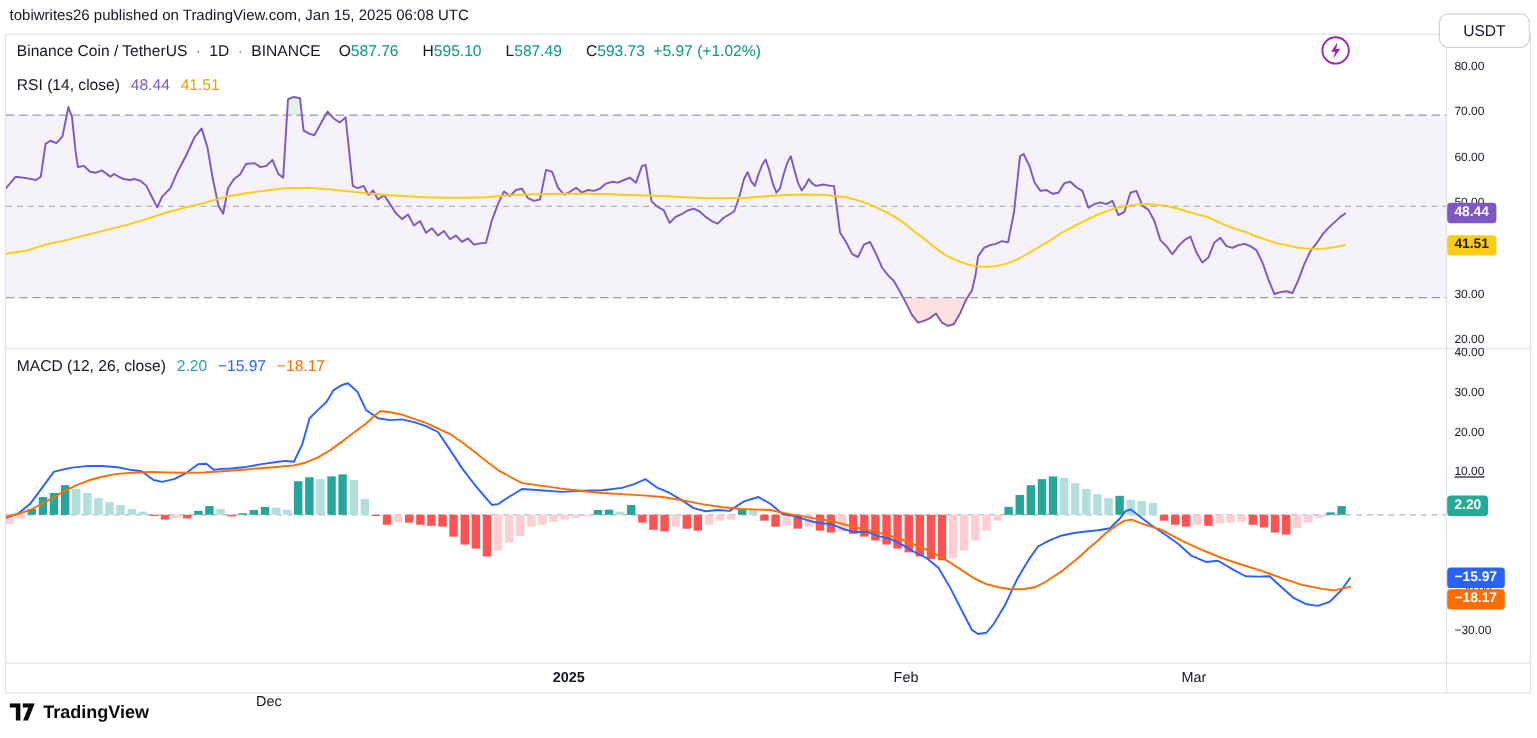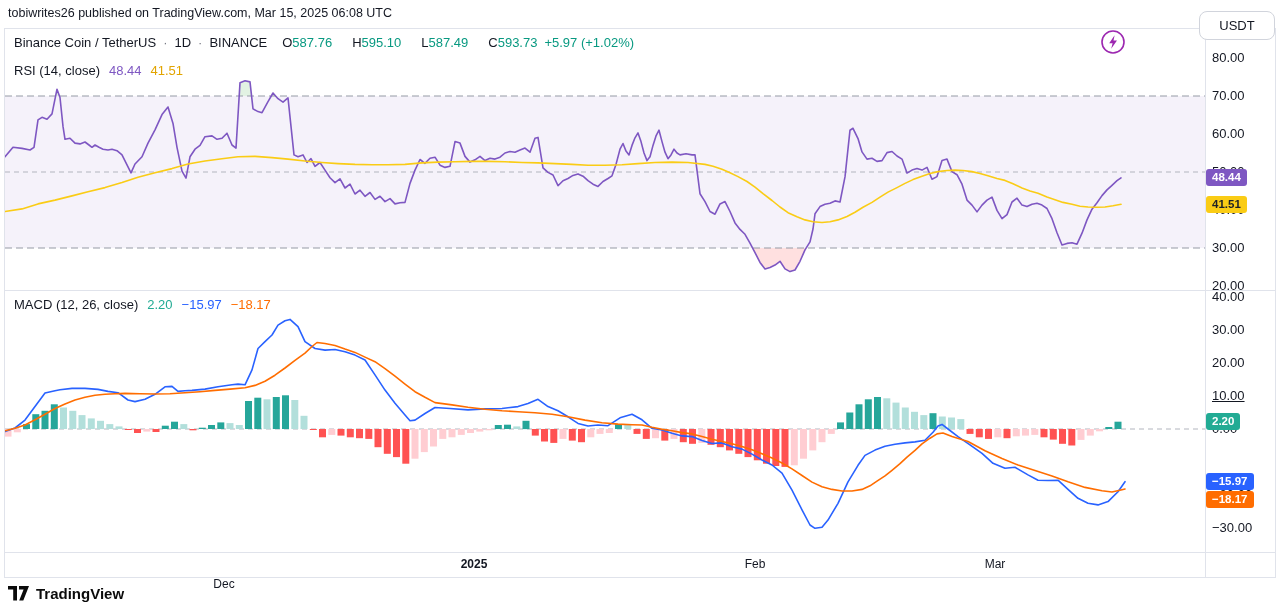--- a/index.html
+++ b/index.html
@@ -14,33 +14,33 @@
   .sep-dot{color:#787b86;}
   .ohlc{display:flex;gap:20px;margin-left:8px;}
   .ohlc .pair b{font-weight:400;color:#131722;}
   .ohlc .pair span{color:#089981;}
   .chg{color:#089981;}
   .pane-label{font-size:13px;display:flex;gap:9px;align-items:center;white-space:nowrap;z-index:5;}
   .usdt-btn{left:1199px;top:11px;width:74px;height:27px;border:1px solid #d1d4dc;border-radius:8px;
             background:#fff;display:flex;align-items:center;justify-content:center;font-size:13px;cursor:pointer;}
   .flash-btn{left:1100px;top:29px;width:26px;height:26px;cursor:pointer;}
   .time-axis-label{position:absolute;top:557px;transform:translateX(-50%);font-size:12px;color:#131722;}
-  .axis-tick{position:absolute;left:1212px;font-size:13px;color:#131722;}
+  .axis-tick{position:absolute;left:1212px;font-size:10px;color:#131722;}
   .badge{position:absolute;left:1206px;padding:1px 6px;border-radius:3px;font-size:11.5px;font-weight:700;
          line-height:15px;color:#fff;z-index:6;}
   .footer{left:8px;top:585px;display:flex;align-items:center;gap:7px;}
   .footer .tv-text{font-size:15px;font-weight:600;color:#0b0b0b;}
   svg{display:block;}
 </style>
 </head>
 <body>
 
 <div class="page">
 
-  <div class="abs pub-bar">tobiwrites26 published on TradingView.com, Mar 15, 2025 06:08 UTC</div>
+  <div class="abs pub-bar">tobiwrites26 published on TradingView.com, Jan 15, 2025 06:08 UTC</div>
 
   <div class="abs frame"></div>
   <div class="abs vsep"></div>
   <div class="abs hdiv" style="top:290px"></div>
   <div class="abs hdiv" style="top:552px"></div>
 
   <div class="abs symbol-row">
     <span>Binance Coin / TetherUS</span>
     <span class="sep-dot">·</span>
     <span>1D</span>

